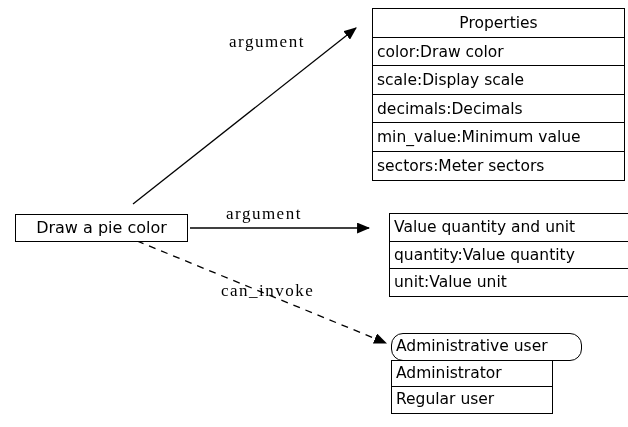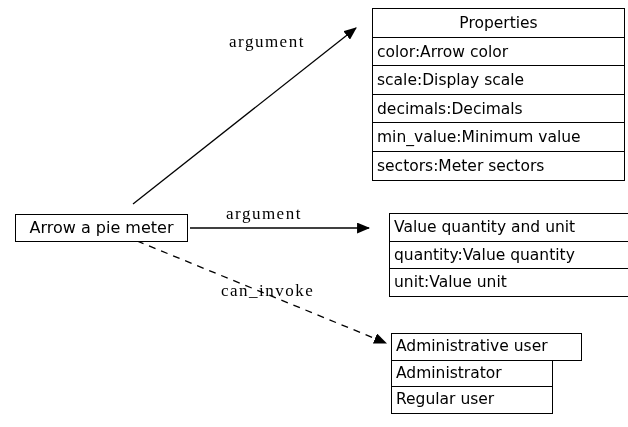--- a/index.html
+++ b/index.html
@@ -63,40 +63,40 @@
     <defs>
       <marker id="arrowhead" viewBox="0 0 12 10" refX="11" refY="5" markerWidth="13" markerHeight="11" markerUnits="userSpaceOnUse" orient="auto">
         <path d="M0,0 L12,5 L0,10 z" fill="#000000"></path>
       </marker>
     </defs>
     <line x1="133" y1="204" x2="356" y2="28" stroke="#000000" stroke-width="1.3" marker-end="url(#arrowhead)"></line>
     <line x1="190" y1="228" x2="369" y2="228" stroke="#000000" stroke-width="1.5" marker-end="url(#arrowhead)"></line>
     <line x1="137" y1="241" x2="386" y2="343" stroke="#000000" stroke-width="1.3" stroke-dasharray="7 6" marker-end="url(#arrowhead)"></line>
   </svg>
 
-  <div class="node-box" style="left:15px; top:214px; width:173px; height:28px;">Arrow a pie meter</div>
+  <div class="node-box" style="left:15px; top:214px; width:173px; height:28px;">Draw a pie color</div>
 
   <span class="edge-label" style="left:229px; top:32px;">argument</span>
   <span class="edge-label" style="left:226px; top:204px;">argument</span>
   <span class="edge-label" style="left:221px; top:258px;margin-top:23px;">can_invoke</span>
 
   <div class="tbl props" style="left:360px; top:8px; width:253px;padding-left:12px;">
     <div class="row centered">Properties</div>
-    <div class="row">color:Arrow color</div>
+    <div class="row">color:Draw color</div>
     <div class="row">scale:Display scale</div>
     <div class="row">decimals:Decimals</div>
     <div class="row">min_value:Minimum value</div>
     <div class="row">sectors:Meter sectors</div>
   </div>
 
   <div class="tbl value" style="left:373px; top:213px; width:242px;padding-left:16px;">
     <div class="row">Value quantity and unit</div>
     <div class="row">quantity:Value quantity</div>
     <div class="row">unit:Value unit</div>
   </div>
 
   <div class="tbl admin" style="left:391px; top:333px; width:191px;">
-    <div class="row" style="width:191px; box-sizing:border-box;">Administrative user</div>
+    <div class="row" style="width:191px; box-sizing:border-box;border-radius:12px;">Administrative user</div>
     <div class="row" style="width:162px; box-sizing:border-box;">Administrator</div>
     <div class="row" style="width:162px; box-sizing:border-box;">Regular user</div>
   </div>
 
 </div>
 
 </body></html>

